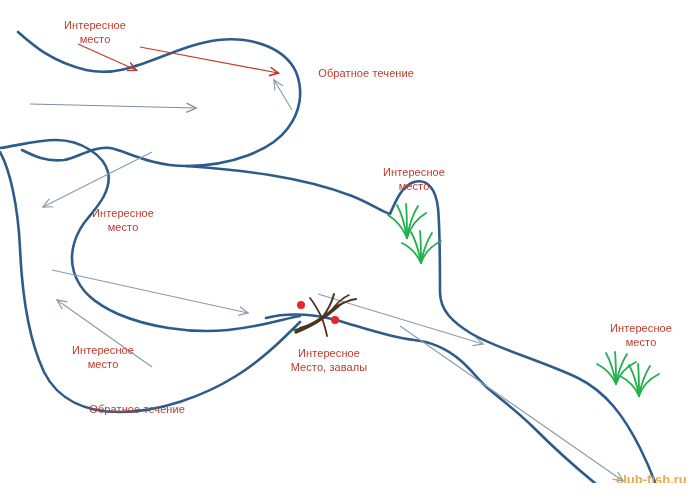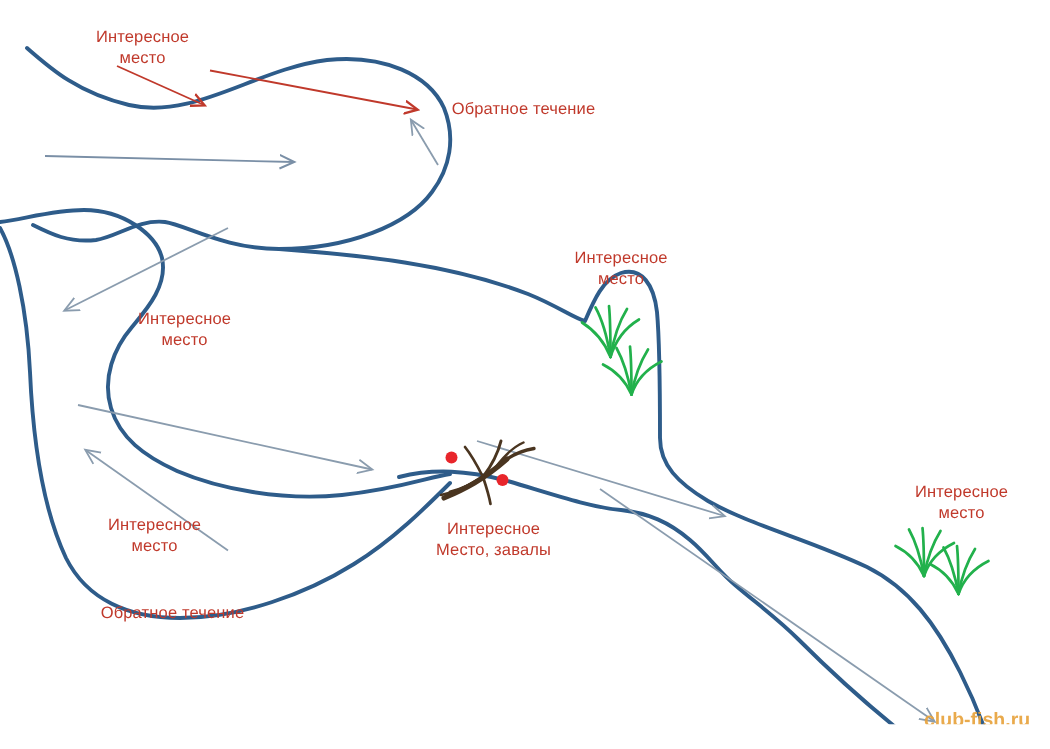--- a/index.html
+++ b/index.html
@@ -25,21 +25,21 @@
   .lbl {
     position: absolute;
     color: #c0392b;
     font-family: "Liberation Sans", sans-serif;
     font-size: 11px;
     line-height: 14px;
     white-space: pre;
     letter-spacing: 0.1px;
   }
   .lbl.center { text-align: center; }
-  .lbl.left { text-align: center; }
+  .lbl.left { text-align: right; }
   #page-title {
     position: absolute;
     left: 482px;
     top: 23px;
     color: #1a1a1a;
     font-family: "Liberation Sans", sans-serif;
     font-size: 14.5px;
     white-space: pre;
   }
   #watermark {

